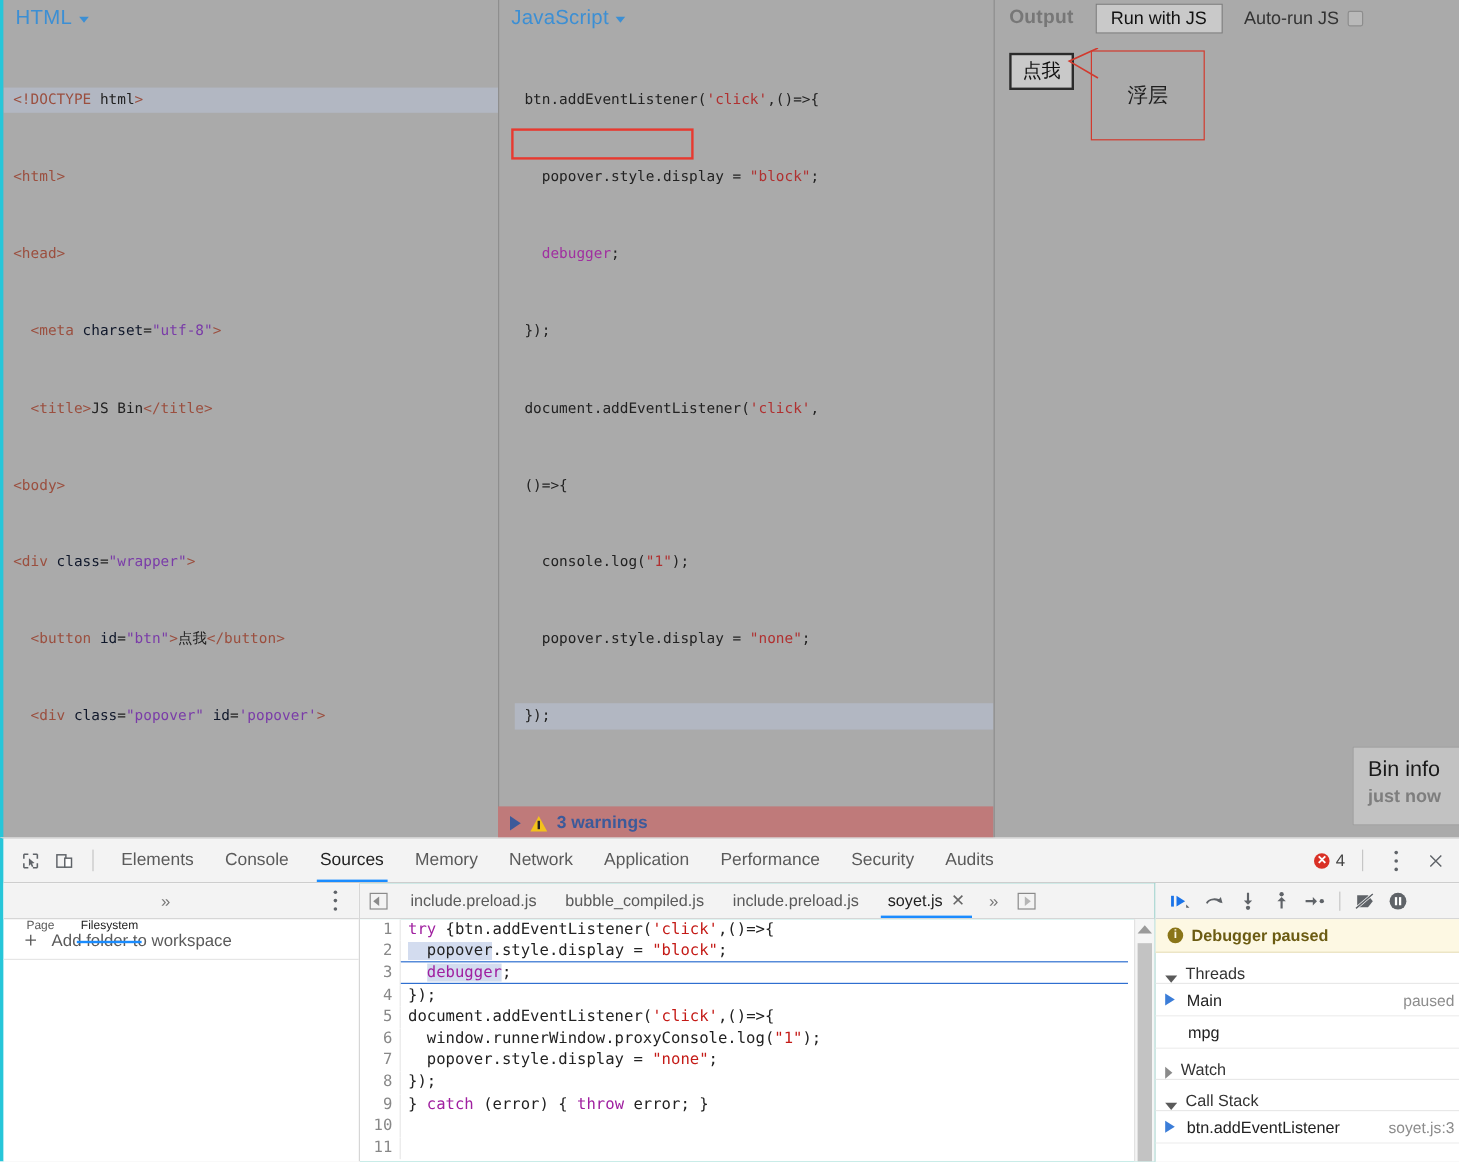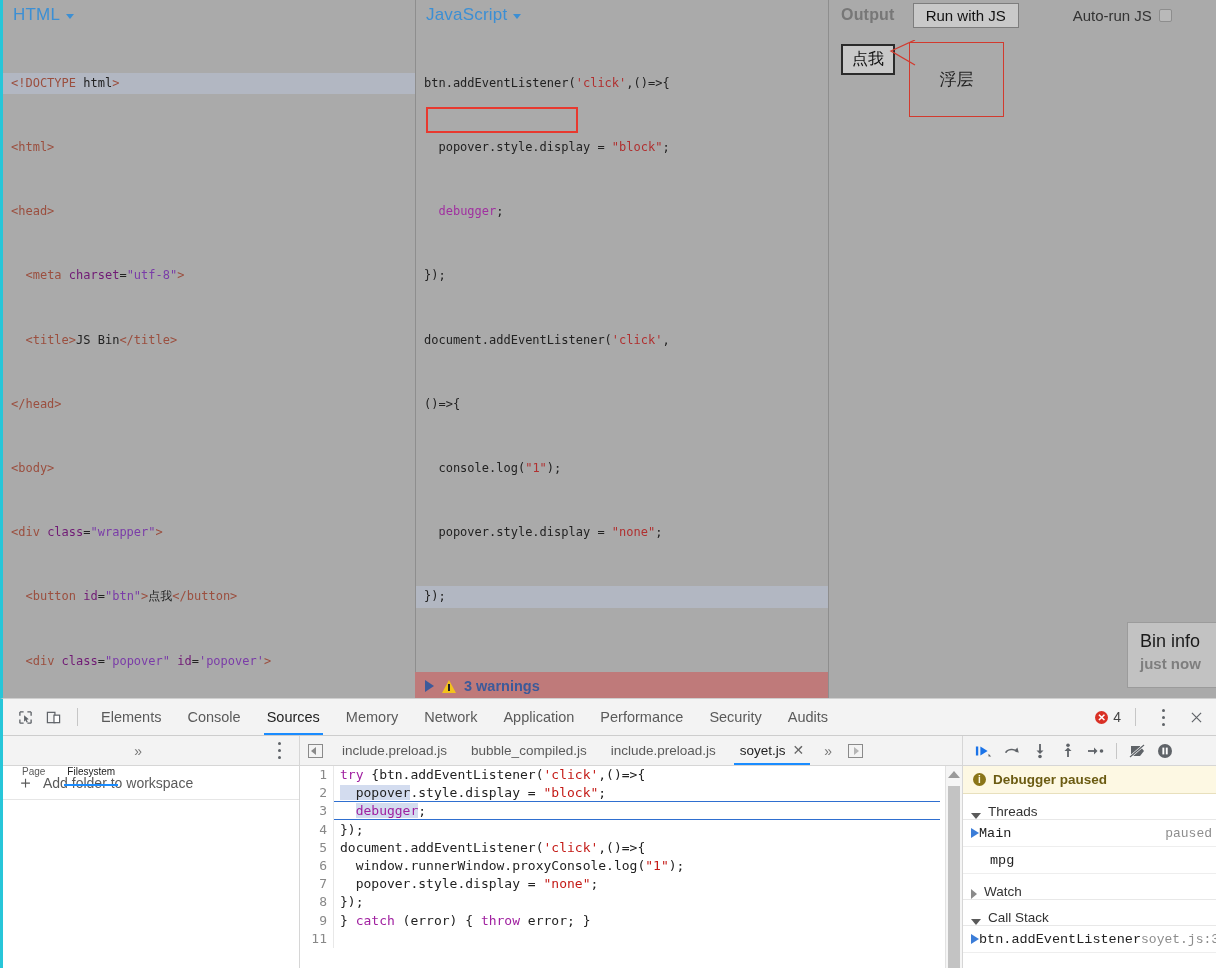--- a/index.html
+++ b/index.html
@@ -41,27 +41,27 @@
     position: absolute; left: 0; right: 0; top: 30px; bottom: 0;
     font-family: "DejaVu Sans Mono", monospace;
     font-size: 12px; line-height: 21.4px;
     color: #222222;
     white-space: pre;
     overflow: hidden;
   }
   .editor .ln { padding-left: 8px; height: 21.4px; }
   .editor .ln.active { background: #b2b7c2; }
   .tag   { color: #9b4f3f; }
-  .attr  { color: #701a75; }
+  .attr  { color: #0f172a; }
   .val   { color: #7a3ca8; }
   .plain { color: #222222; }
   .str   { color: #b03030; }
   .kw    { color: #a030a0; }
 
-  .js-editor .ln { padding-left: 8px; }
+  .js-editor .ln { padding-left: 8px; margin-left: 13px; }
 
   
   .redbox {
     position: absolute; border: 2px solid #e8392f; pointer-events: none;
   }
 
   
   .warnbar {
     position: absolute; left: 412px; top: 672px; width: 413px; height: 28px;
     background: #bf7a7a; display: flex; align-items: center; gap: 8px;
@@ -87,21 +87,21 @@
 
   
   .out-head {
     height: 30px; display: flex; align-items: center; padding-left: 12px; gap: 18px;
   }
   .run-btn {
     background: #c9c9c9; border: 1px solid #7d7d7d;
     padding: 3px 12px; font-size: 15px; color: #111; cursor: pointer;
     font-family: "Liberation Sans", sans-serif;
   }
-  .autorun { display: flex; align-items: center; gap: 7px; font-size: 15px; color: #333; margin-left: 36px; }
+  .autorun { display: flex; align-items: center; gap: 7px; font-size: 15px; color: #333; }
   .autorun .chk {
     width: 13px; height: 13px; background: #b9b9b9;
     border: 1px solid #8d8d8d; border-radius: 2px;
   }
   .out-body { position: absolute; left: 0; top: 30px; right: 0; bottom: 0; }
   .dianwo-btn {
     position: absolute; left: 12px; top: 14px;
     background: #c9c9c9; border: 2px solid #2b2b2b;
     padding: 3px 9px; font-size: 16px; color: #111; cursor: pointer;
   }
@@ -252,21 +252,21 @@
     font-size: 10px; line-height: 13px; text-align: center; font-weight: bold;
   }
   .sect-head {
     height: 26px; display: flex; align-items: flex-end; gap: 7px; padding-left: 8px;
     font-size: 13.5px; color: #333; border-bottom: 1px solid #e8e8e8; cursor: pointer;
   }
   .tri-d { width: 0; height: 0; border-left: 5px solid transparent; border-right: 5px solid transparent; border-top: 6px solid #5a5a5a; }
   .tri-r { width: 0; height: 0; border-top: 5px solid transparent; border-bottom: 5px solid transparent; border-left: 6px solid #8a8a8a; }
   .dbg-row {
     height: 27px; display: flex; align-items: center; padding-left: 8px;
-    font-size: 13.5px; color: #222; border-bottom: 1px solid #eee; gap: 0; font-family: Liberation Mono, monospace;
+    font-size: 13.5px; color: #222; border-bottom: 1px solid #eee; gap: 10px;
   }
   .dbg-row .right { margin-left: auto; color: #8d8d8d; font-size: 13px; padding-right: 4px; white-space: nowrap; }
   .arrow-blue {
     width: 0; height: 0; border-top: 5px solid transparent; border-bottom: 5px solid transparent;
     border-left: 8px solid #3b7dd8; flex: 0 0 auto;
   }
   .dbg-row.indent { padding-left: 27px; }
 </style>
 </head>
 <body>
@@ -279,21 +279,20 @@
       <div class="pane-head">
         <span class="pane-title">HTML</span>
         <span class="caret-down"></span>
       </div>
       <div class="editor">
         <div class="ln active"><span class="tag">&lt;!DOCTYPE</span> <span class="plain">html</span><span class="tag">&gt;</span></div>
         <div class="ln"><span class="tag">&lt;html&gt;</span></div>
         <div class="ln"><span class="tag">&lt;head&gt;</span></div>
         <div class="ln">  <span class="tag">&lt;meta</span> <span class="attr">charset</span>=<span class="val">"utf-8"</span><span class="tag">&gt;</span></div>
         <div class="ln">  <span class="tag">&lt;title&gt;</span><span class="plain">JS Bin</span><span class="tag">&lt;/title&gt;</span></div>
-        <div class="ln"><span class="tag">&lt;/head&gt;</span></div>
         <div class="ln"><span class="tag">&lt;body&gt;</span></div>
         <div class="ln"><span class="tag">&lt;div</span> <span class="attr">class</span>=<span class="val">"wrapper"</span><span class="tag">&gt;</span></div>
         <div class="ln">  <span class="tag">&lt;button</span> <span class="attr">id</span>=<span class="val">"btn"</span><span class="tag">&gt;</span><span class="plain">点我</span><span class="tag">&lt;/button&gt;</span></div>
         <div class="ln">  <span class="tag">&lt;div</span> <span class="attr">class</span>=<span class="val">"popover"</span> <span class="attr">id</span>=<span class="val">'popover'</span><span class="tag">&gt;</span></div>
         
         
         
         
         
       </div>
@@ -471,20 +470,24 @@
           </div>
           <div class="srcline">
             <span class="gutter">8</span>
             <span class="codetext">});</span>
           </div>
           <div class="srcline">
             <span class="gutter">9</span>
             <span class="codetext">} <span class="s-kw">catch</span> (error) { <span class="s-kw">throw</span> error; }</span>
           </div>
           <div class="srcline">
+            <span class="gutter">10</span>
+            <span class="codetext"></span>
+          </div>
+          <div class="srcline">
             <span class="gutter">11</span>
             <span class="codetext"></span>
           </div>
           <div class="bp-line" style="top:35px;"></div>
           <div class="bp-line" style="top:53px;"></div>
         </div>
 
         <div class="srcscroll">
           <div class="arrow"></div>
           <div class="thumb"></div>

